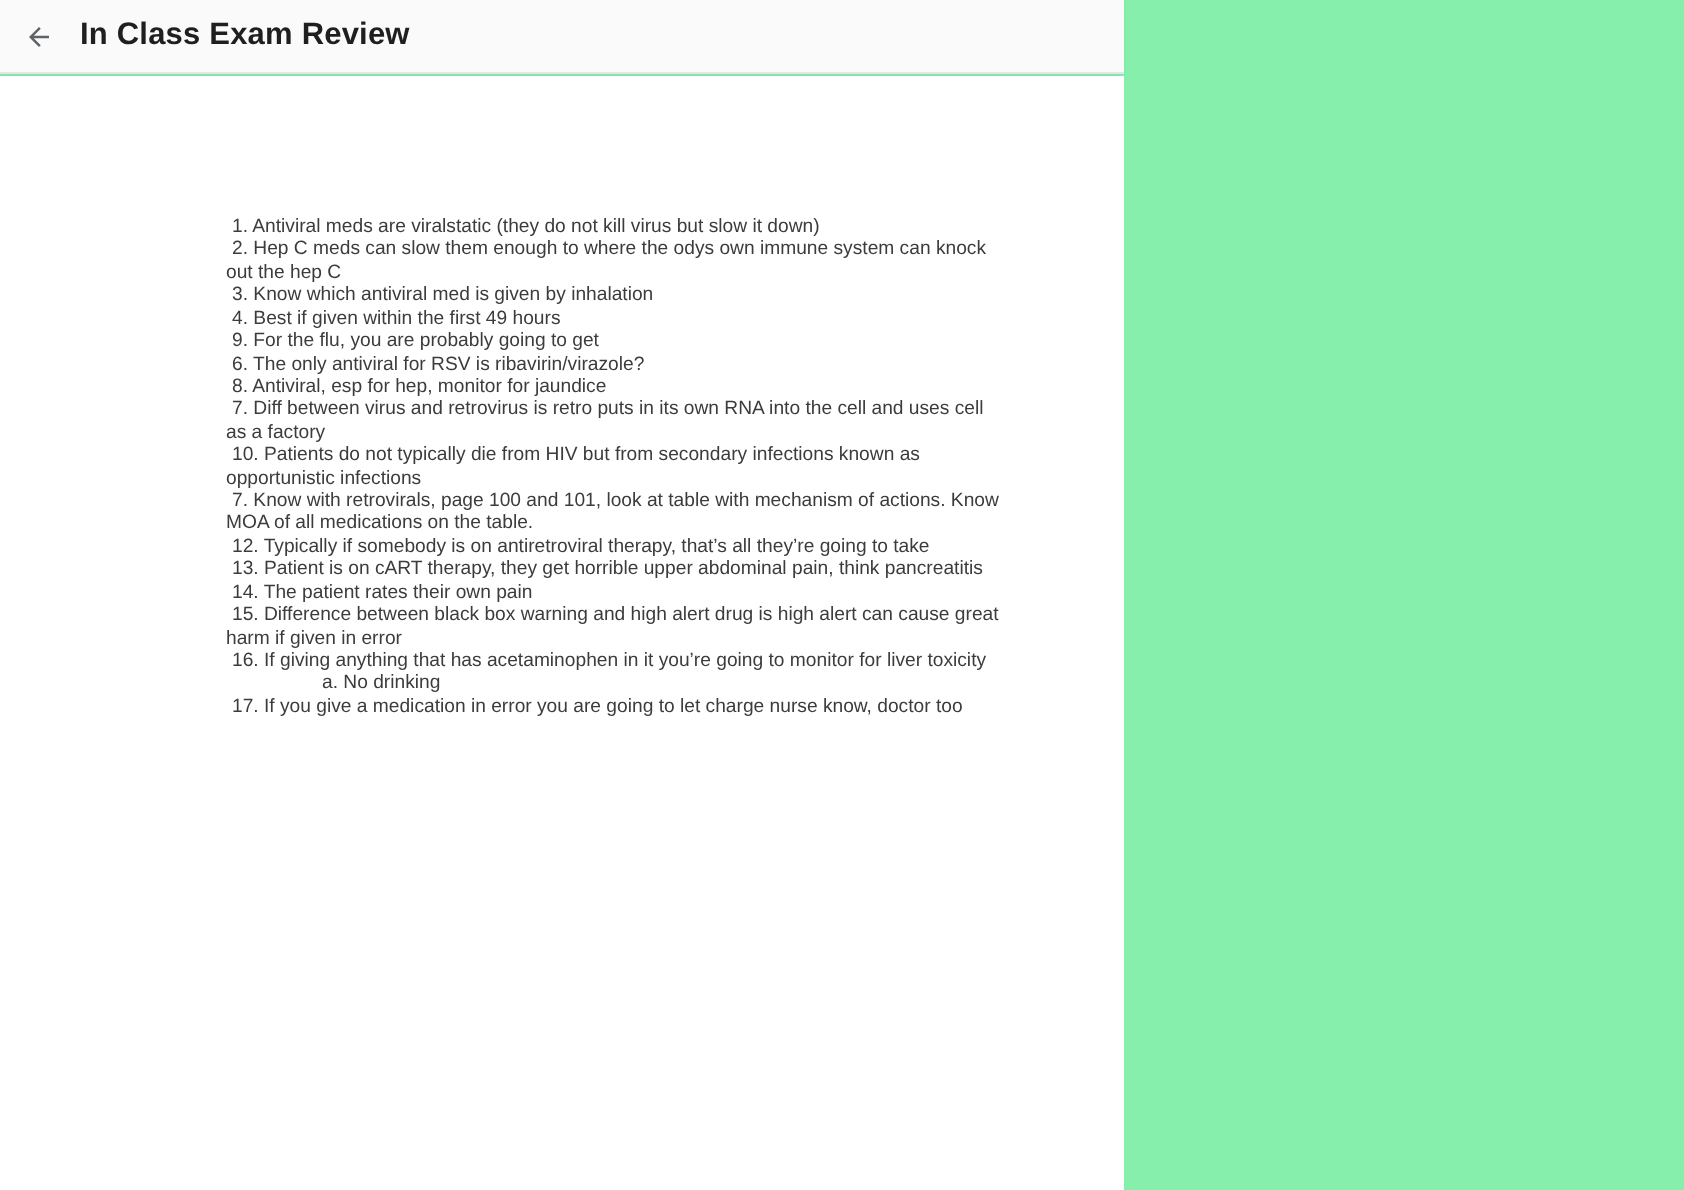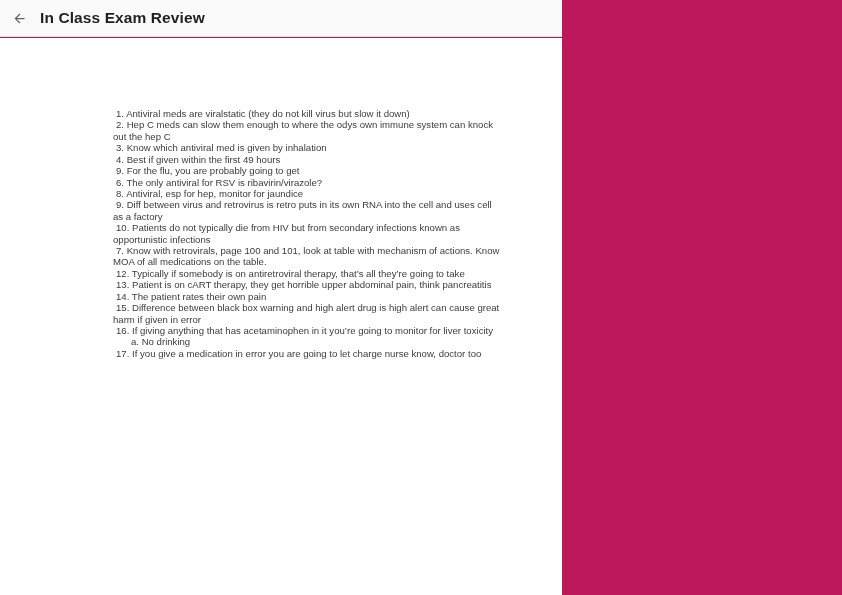--- a/index.html
+++ b/index.html
@@ -5,21 +5,21 @@
   html, body {
     margin: 0;
     padding: 0;
     background: #ffffff;
     font-family: "Liberation Sans", "DejaVu Sans", sans-serif;
   }
   .stage {
     position: relative;
     width: 842px;
     height: 595px;
-    background: #be185d;
+    background: #86efac;
     overflow: hidden;
   }
   .app-header {
     position: absolute;
     top: 0;
     left: 0;
     width: 562px;
     height: 37px;
     box-sizing: border-box;
     background: #fafafa;
@@ -69,21 +69,21 @@
   }
   .doc-item {
     font-size: 9.6px;
     line-height: 11.42px;
     color: #3c3c3c;
     text-indent: 3px;
     margin: 0;
     padding: 0;
   }
   .doc-sub {
-    margin-left: 15px;
+    margin-left: 45px;
   }
 </style>
 </head>
 <body>
 
 <div class="stage">
 
   <header class="app-header">
     <button class="back-btn" aria-label="Back">
       <span>
@@ -97,21 +97,21 @@
 
   <main class="doc-scroll">
     <div class="doc-body">
         <div class="doc-item">1. Antiviral meds are viralstatic (they do not kill virus but slow it down)</div>
         <div class="doc-item">2. Hep C meds can slow them enough to where the odys own immune system can knock out the hep C</div>
         <div class="doc-item">3. Know which antiviral med is given by inhalation</div>
         <div class="doc-item">4. Best if given within the first 49 hours</div>
         <div class="doc-item">9. For the flu, you are probably going to get</div>
         <div class="doc-item">6. The only antiviral for RSV is ribavirin/virazole?</div>
         <div class="doc-item">8. Antiviral, esp for hep, monitor for jaundice</div>
-        <div class="doc-item">9. Diff between virus and retrovirus is retro puts in its own RNA into the cell and uses cell as a factory</div>
+        <div class="doc-item">7. Diff between virus and retrovirus is retro puts in its own RNA into the cell and uses cell as a factory</div>
         <div class="doc-item">10. Patients do not typically die from HIV but from secondary infections known as opportunistic infections</div>
         <div class="doc-item">7. Know with retrovirals, page 100 and 101, look at table with mechanism of actions. Know MOA of all medications on the table.</div>
         <div class="doc-item">12. Typically if somebody is on antiretroviral therapy, that’s all they’re going to take</div>
         <div class="doc-item">13. Patient is on cART therapy, they get horrible upper abdominal pain, think pancreatitis</div>
         <div class="doc-item">14. The patient rates their own pain</div>
         <div class="doc-item">15. Difference between black box warning and high alert drug is high alert can cause great harm if given in error</div>
         <div class="doc-item">16. If giving anything that has acetaminophen in it you’re going to monitor for liver toxicity</div>
         <div class="doc-item doc-sub">a. No drinking</div>
         <div class="doc-item">17. If you give a medication in error you are going to let charge nurse know, doctor too</div>
       </div>

